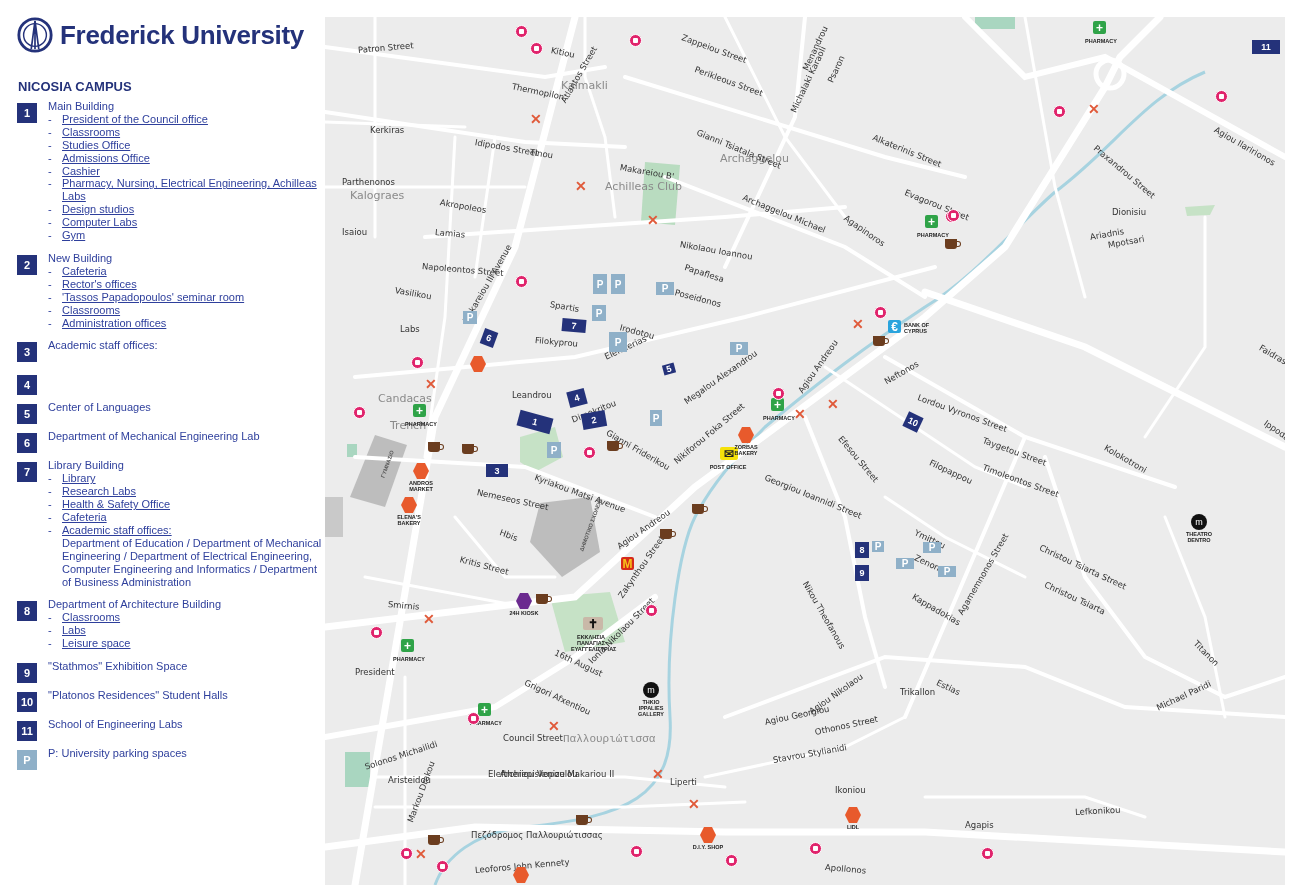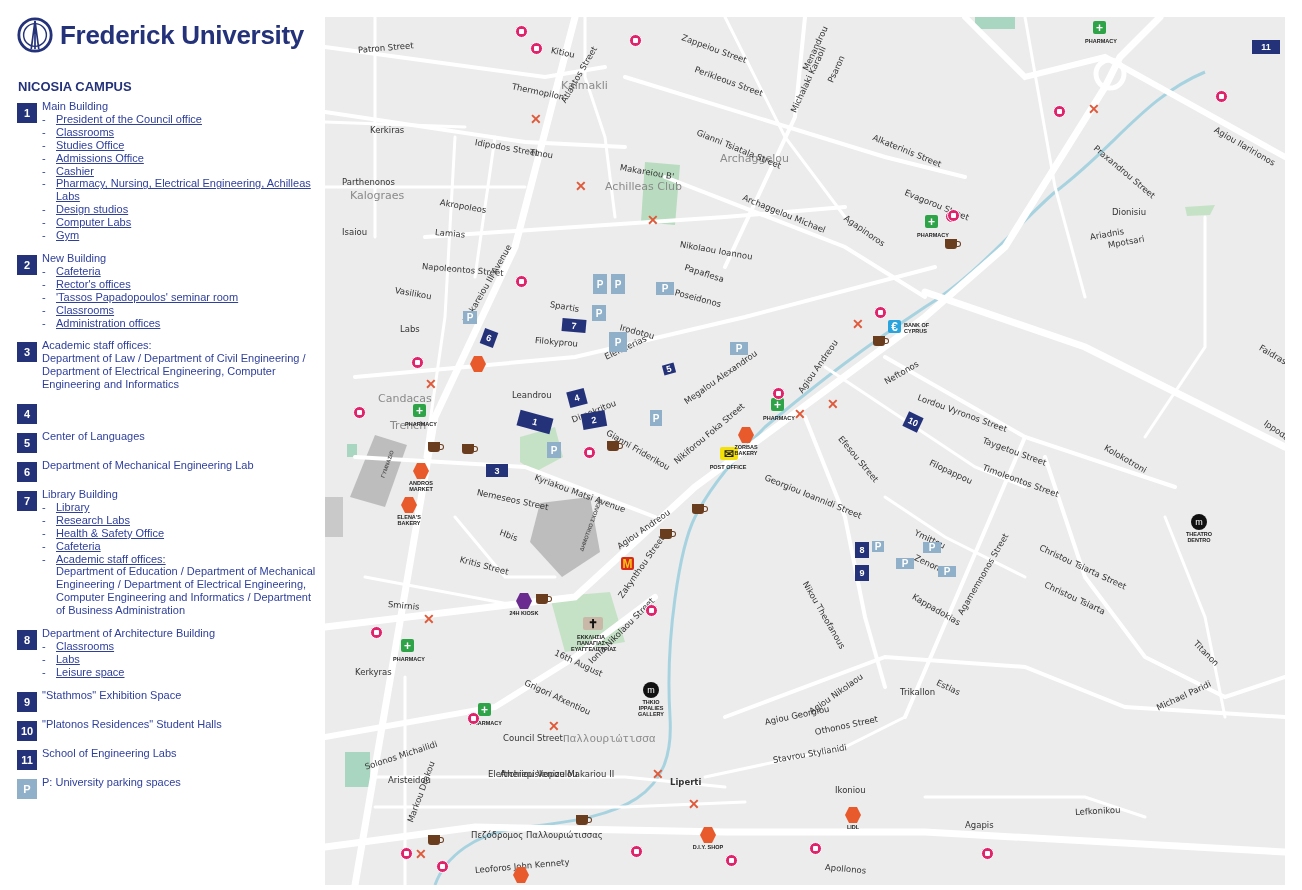--- a/index.html
+++ b/index.html
@@ -6,21 +6,21 @@
   body{width:1302px;height:890px;position:relative;overflow:hidden;font-family:"Liberation Sans",sans-serif;color:#2b3a8f;}
   .sidebar{position:absolute;left:0;top:0;width:325px;height:890px;background:#fff;}
   .logo{position:absolute;left:16px;top:16px;display:flex;align-items:center;}
   .logo svg{width:38px;height:38px;}
   .logo-text{font-family:"Liberation Sans",sans-serif;font-weight:bold;font-size:26px;color:#24327a;margin-left:6px;letter-spacing:-0.3px;}
   .campus{position:absolute;left:18px;top:79px;font-weight:bold;font-size:13px;color:#24327a;}
   .legend{position:absolute;left:17px;top:100px;width:305px;}
   .entry{position:relative;display:flex;align-items:flex-start;}
   .badge{flex:0 0 auto;width:20px;height:20px;background:#24327a;color:#fff;font-size:11px;font-weight:bold;display:flex;align-items:center;justify-content:center;margin-top:3px;}
   .badge.p{background:#8fb0c8;}
-  .etext{margin-left:5px;font-size:11px;line-height:12.9px;color:#2e3f9c;}
+  .etext{margin-left:11px;font-size:11px;line-height:12.9px;color:#2e3f9c;}
   .etitle{display:block;}
   .sub{display:block;padding-left:14px;position:relative;text-decoration:underline;}
   .sub::before{content:"-";position:absolute;left:0;}
   .subcont{display:block;padding-left:14px;}
   .map{position:absolute;left:325px;top:17px;width:960px;height:868px;background:#ececec;overflow:hidden;}
   .map svg{position:absolute;left:0;top:0;}
   .lbl{position:absolute;font-family:"DejaVu Sans",sans-serif;font-size:8.5px;color:#333;white-space:nowrap;transform-origin:left center;}
   .area{position:absolute;font-family:"DejaVu Sans",sans-serif;font-size:11px;color:#8a8a8a;white-space:nowrap;}
   .bnum{position:absolute;background:#24327a;color:#fff;font-size:9px;font-weight:bold;display:flex;align-items:center;justify-content:center;}
   .pk{position:absolute;background:#8fb0c8;color:#fff;font-size:10px;font-weight:bold;display:flex;align-items:center;justify-content:center;}
@@ -72,21 +72,20 @@
           <span class="sub">Rector's offices</span>
           <span class="sub">'Tassos Papadopoulos' seminar room</span>
           <span class="sub">Classrooms</span>
           <span class="sub">Administration offices</span>
         </div>
       </div>
       <div class="entry" style="margin-top: 10px;">
         <div class="badge">3</div>
         <div class="etext">
           <span class="etitle">Academic staff offices:</span>
-          <span class="etitle">Department of Law / Department of Civil Engineering / Department of Electrical Engineering, Computer Engineering and Informatics</span>
         </div>
       </div>
       <div class="entry" style="margin-top: 10px;">
         <div class="badge">4</div>
       </div>
       <div class="entry" style="margin-top: 6px;">
         <div class="badge">5</div>
         <div class="etext">
           <span class="etitle">Center of Languages</span>
         </div>
@@ -262,26 +261,26 @@
       <div class="lbl" style="left: 230px; top: 630px; transform: rotate(25deg);">16th August</div>
       <div class="lbl" style="left: 200px; top: 660px; transform: rotate(25deg);">Grigori Afxentiou</div>
       <div class="lbl" style="left: 40px; top: 745px; transform: rotate(-18deg);">Solonos Michailidi</div>
       <div class="lbl" style="left: 178px; top: 716px; transform: rotate(0deg);">Council Street</div>
       <div class="lbl" style="left: 163px; top: 752px; transform: rotate(0deg);">Eleftheriou Venizelou</div>
       <div class="lbl" style="left: 63px; top: 758px; transform: rotate(0deg);">Aristeidou</div>
       <div class="lbl" style="left: 175px; top: 752px; transform: rotate(0deg);">Archiepiskopou Makariou II</div>
       <div class="lbl" style="left: 146px; top: 813px; transform: rotate(0deg);">Πεζόδρομος Παλλουριώτισσας</div>
       <div class="lbl" style="left: 150px; top: 848px; transform: rotate(-5deg);">Leoforos John Kennety</div>
       <div class="lbl" style="left: 85px; top: 800px; transform: rotate(-70deg);">Markou Drakou</div>
-      <div class="lbl" style="left: 30px; top: 650px; transform: rotate(0deg);">Kerkyras</div>
+      <div class="lbl" style="left: 30px; top: 650px; transform: rotate(0deg);">President</div>
       <div class="lbl" style="left: 440px; top: 700px; transform: rotate(-12deg);">Agiou Georgiou</div>
       <div class="lbl" style="left: 485px; top: 690px; transform: rotate(-35deg);">Agiou Nikolaou</div>
       <div class="lbl" style="left: 490px; top: 710px; transform: rotate(-12deg);">Othonos Street</div>
       <div class="lbl" style="left: 448px; top: 738px; transform: rotate(-10deg);">Stavrou Stylianidi</div>
-      <div class="lbl" style="left: 345px; top: 760px; transform: rotate(0deg); font-weight: bold;">Liperti</div>
+      <div class="lbl" style="left: 345px; top: 760px; transform: rotate(0deg);">Liperti</div>
       <div class="lbl" style="left: 510px; top: 768px; transform: rotate(0deg);">Ikoniou</div>
       <div class="lbl" style="left: 575px; top: 670px; transform: rotate(0deg);">Trikallon</div>
       <div class="lbl" style="left: 640px; top: 803px; transform: rotate(0deg);">Agapis</div>
       <div class="lbl" style="left: 500px; top: 845px; transform: rotate(5deg);">Apollonos</div>
       <div class="lbl" style="left: 750px; top: 790px; transform: rotate(-3deg);">Lefkonikou</div>
       <div class="lbl" style="left: 832px; top: 686px; transform: rotate(-25deg);">Michael Paridi</div>
       <div class="lbl" style="left: 612px; top: 660px; transform: rotate(25deg);">Estias</div>
       <div class="lbl" style="left: 870px; top: 620px; transform: rotate(45deg);">Titanon</div>
       <div class="lbl" style="left: 480px; top: 560px; transform: rotate(60deg);">Nikou Theofanous</div>
       <div class="lbl" style="left: 588px; top: 574px; transform: rotate(30deg);">Kappadokias</div>

